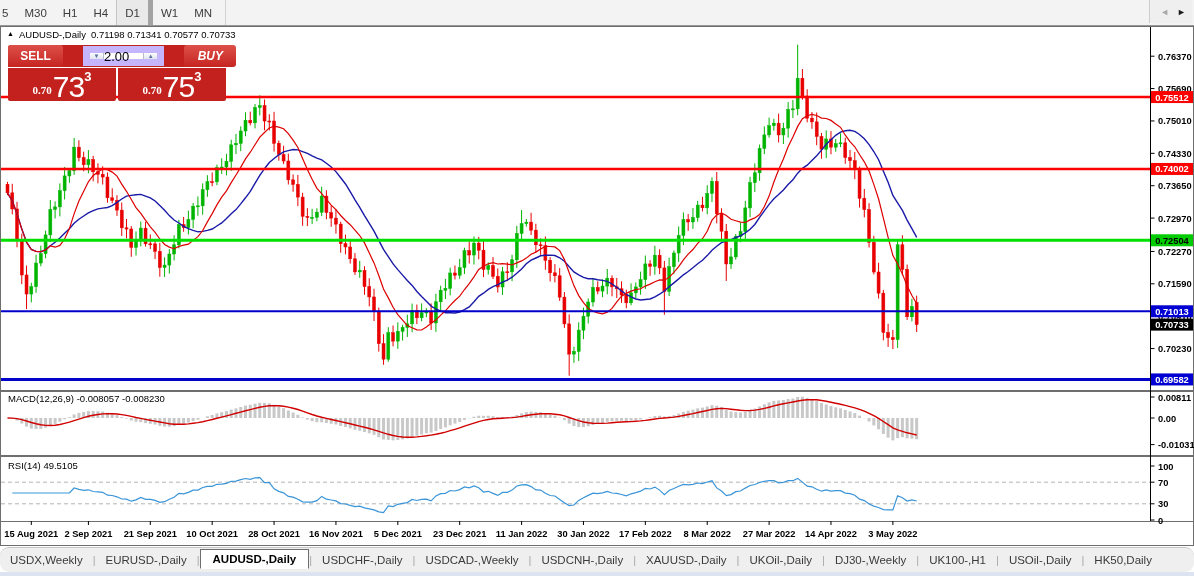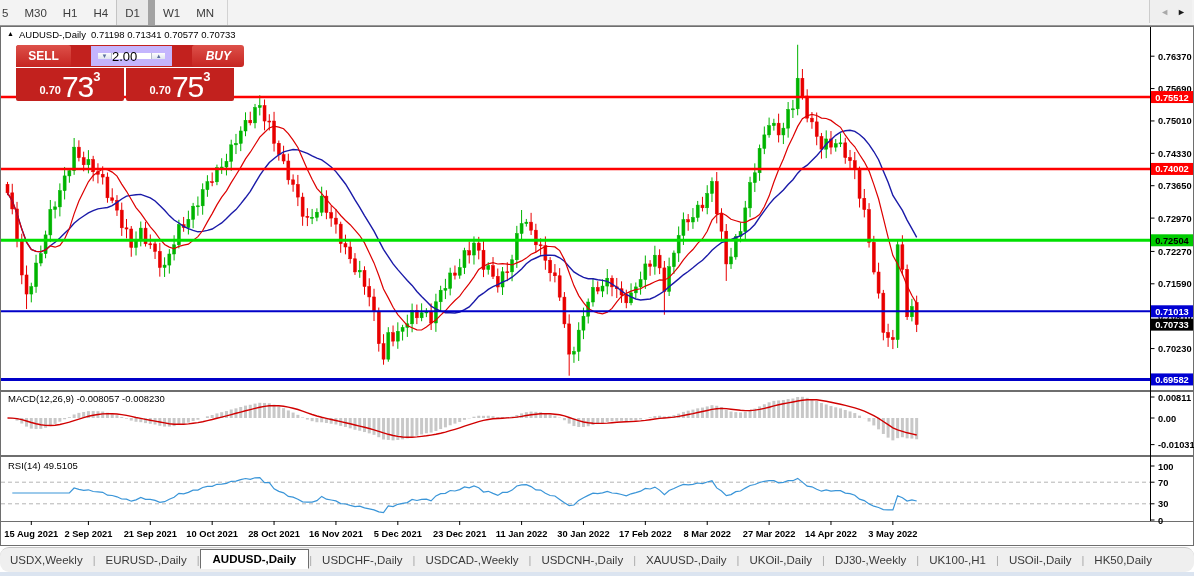--- a/index.html
+++ b/index.html
@@ -4,49 +4,49 @@
 <style>
   html,body{margin:0;padding:0;width:1194px;height:576px;overflow:hidden;background:#fff;
     font-family:"Liberation Sans",sans-serif;-webkit-font-smoothing:antialiased;}
   #app{position:relative;width:1194px;height:576px;background:#fff;}
 
   
   #toolbar{position:absolute;left:0;top:0;width:1194px;height:25px;background:#f3f3f3;
     border-bottom:1px solid #979797;display:flex;align-items:stretch;}
   .tf-btn{display:flex;align-items:center;padding:0 8px;font-size:11.5px;color:#3c3c3c;cursor:default;}
   .tf-btn.first{padding-left:2px;}
-  .tf-btn.active{background:#e9e9e9;border-left:1px solid #c4c4c4;border-right:7px solid #a3a3a3;}
+  .tf-btn.active{background:#e9e9e9;border-left:1px solid #c4c4c4;border-right:5px solid #a3a3a3;}
   .tf-sep{width:1px;background:#d2d2d2;margin-left:5px;}
 
   
   #chartwin{position:absolute;left:0;top:26px;width:1194px;height:520px;}
   #chart-svg{position:absolute;left:0;top:0;}
   #symbol-header{position:absolute;left:7px;top:3px;font-size:9.5px;color:#000;display:flex;gap:5px;align-items:center;white-space:nowrap;}
   #symbol-header .tri{font-size:7px;position:relative;top:-1px;}
   #macd-label,#rsi-label{position:absolute;left:8px;font-size:9.5px;color:#000;white-space:nowrap;}
   #macd-label{top:367px;}
   #rsi-label{top:434px;}
 
   
-  #trade-widget{position:absolute;left:16px;top:19px;width:218px;}
+  #trade-widget{position:absolute;left:8px;top:19px;width:218px;}
   .tw-top{display:flex;height:22px;background:#c2211e;border-radius:3px 3px 0 0;padding:0;}
   .tw-btn{flex:0 0 55px;display:flex;align-items:center;justify-content:center;color:#fff;
     font-size:12px;font-weight:bold;background:linear-gradient(180deg,#dd5049,#c62521);border-radius:3px;cursor:pointer;}
   .tw-btn.buy{flex:0 0 52px;font-style:italic;}
   .tw-spin{flex:1;display:flex;margin:1px 20px;border:7px solid #c4b5fd;background:#fff;}
   .tw-arrow{width:13px;display:flex;align-items:center;justify-content:center;font-size:6px;color:#5a6f9e;
     background:linear-gradient(180deg,#fdfdfd,#dfe4ee);cursor:pointer;}
   .tw-arrow.dn{border-right:1px solid #b6bccc;}
   .tw-arrow.up{border-left:1px solid #b6bccc;}
   .tw-vol{flex:1;display:flex;align-items:center;justify-content:flex-end;padding-right:14px;
     font-size:13px;color:#000;background:#fff;}
   .tw-prices{display:flex;gap:2px;margin-top:1px;height:33px;}
   .tw-price{flex:1;background:#c2211e;color:#fff;display:flex;align-items:flex-end;justify-content:center;
     padding-bottom:1px;cursor:pointer;border-radius:0 0 2px 2px;}
-  .p-small{font-size:11px;font-weight:bold;margin:0 1px 4px 0;}
+  .p-small{font-size:11px;font-weight:bold;margin:0 1px 4px 0;font-family:Liberation Serif, serif;}
   .p-big{font-size:30px;font-weight:normal;line-height:27px;letter-spacing:-1px;}
   .p-sup{font-size:13px;font-weight:bold;align-self:flex-start;margin-top:1px;}
 
   
   #tabbar{position:absolute;left:0;top:547px;width:1194px;height:24px;background:#efefef;
     border-top:1px solid #c6c6c6;display:flex;align-items:center;overflow:hidden;border-radius:9px;}
   .tab{padding:4px 10px;font-size:11.5px;color:#3a3a3a;white-space:nowrap;cursor:pointer;}
   .tab.active{background:#fff;border:1px solid #6e6e6e;border-bottom:1px solid #fff;font-weight:bold;color:#000;
     padding:3px 12px;position:relative;top:-1px;}
   .tab-sep{color:#a8a8a8;font-size:11px;}

